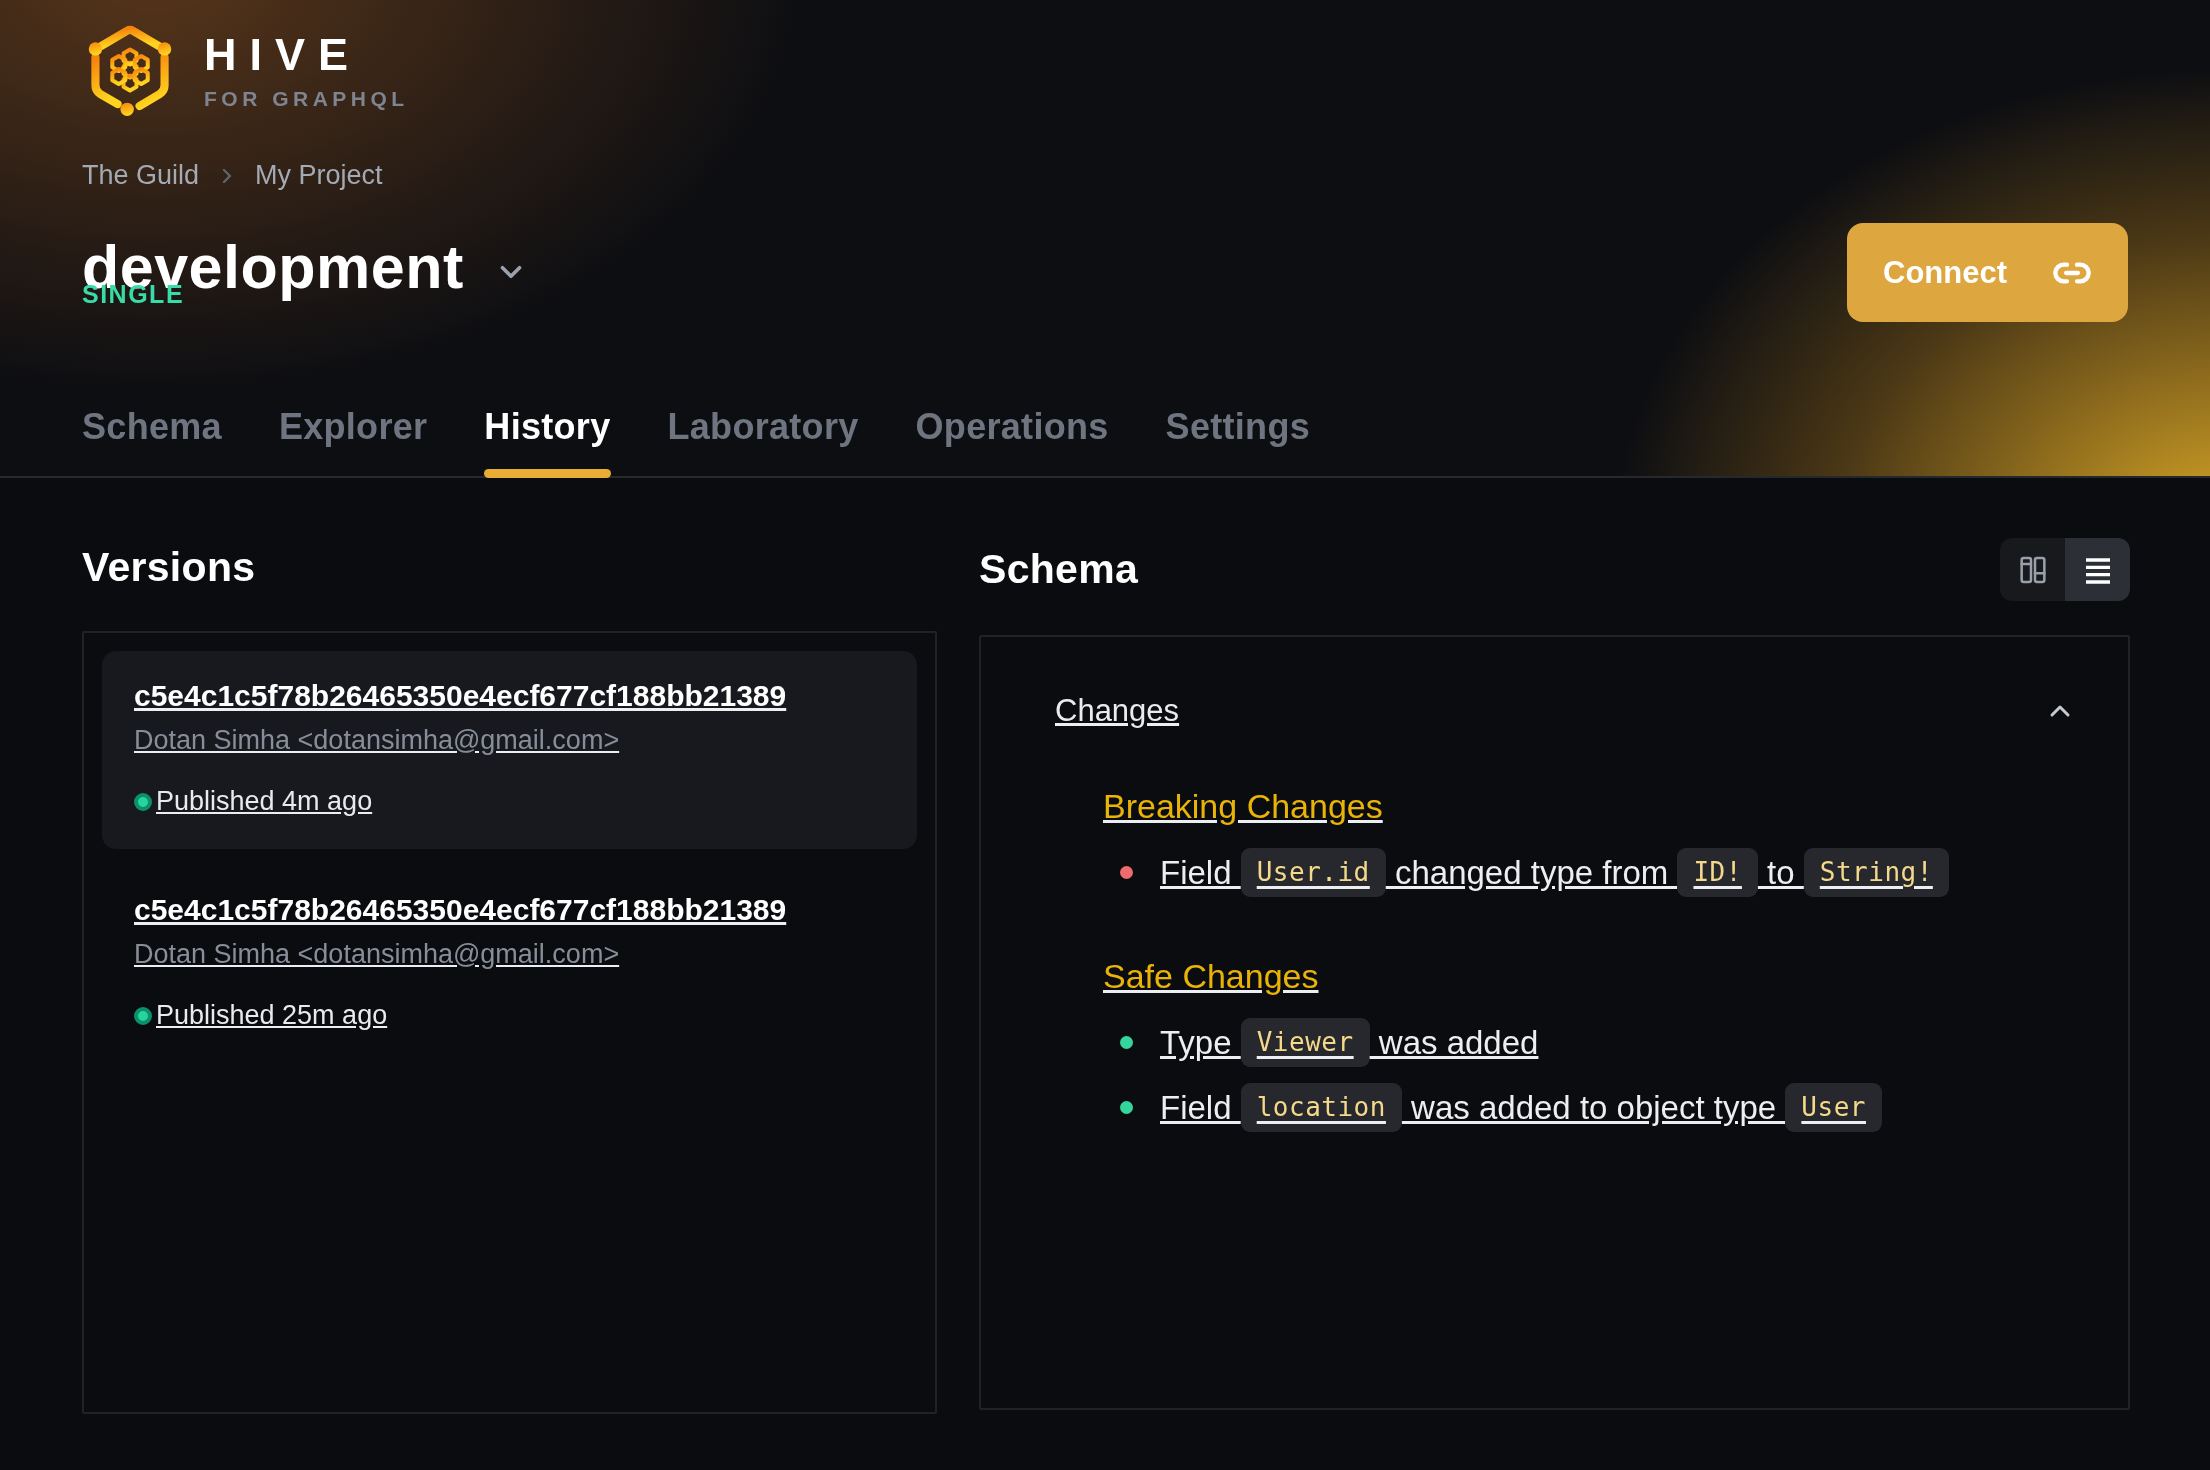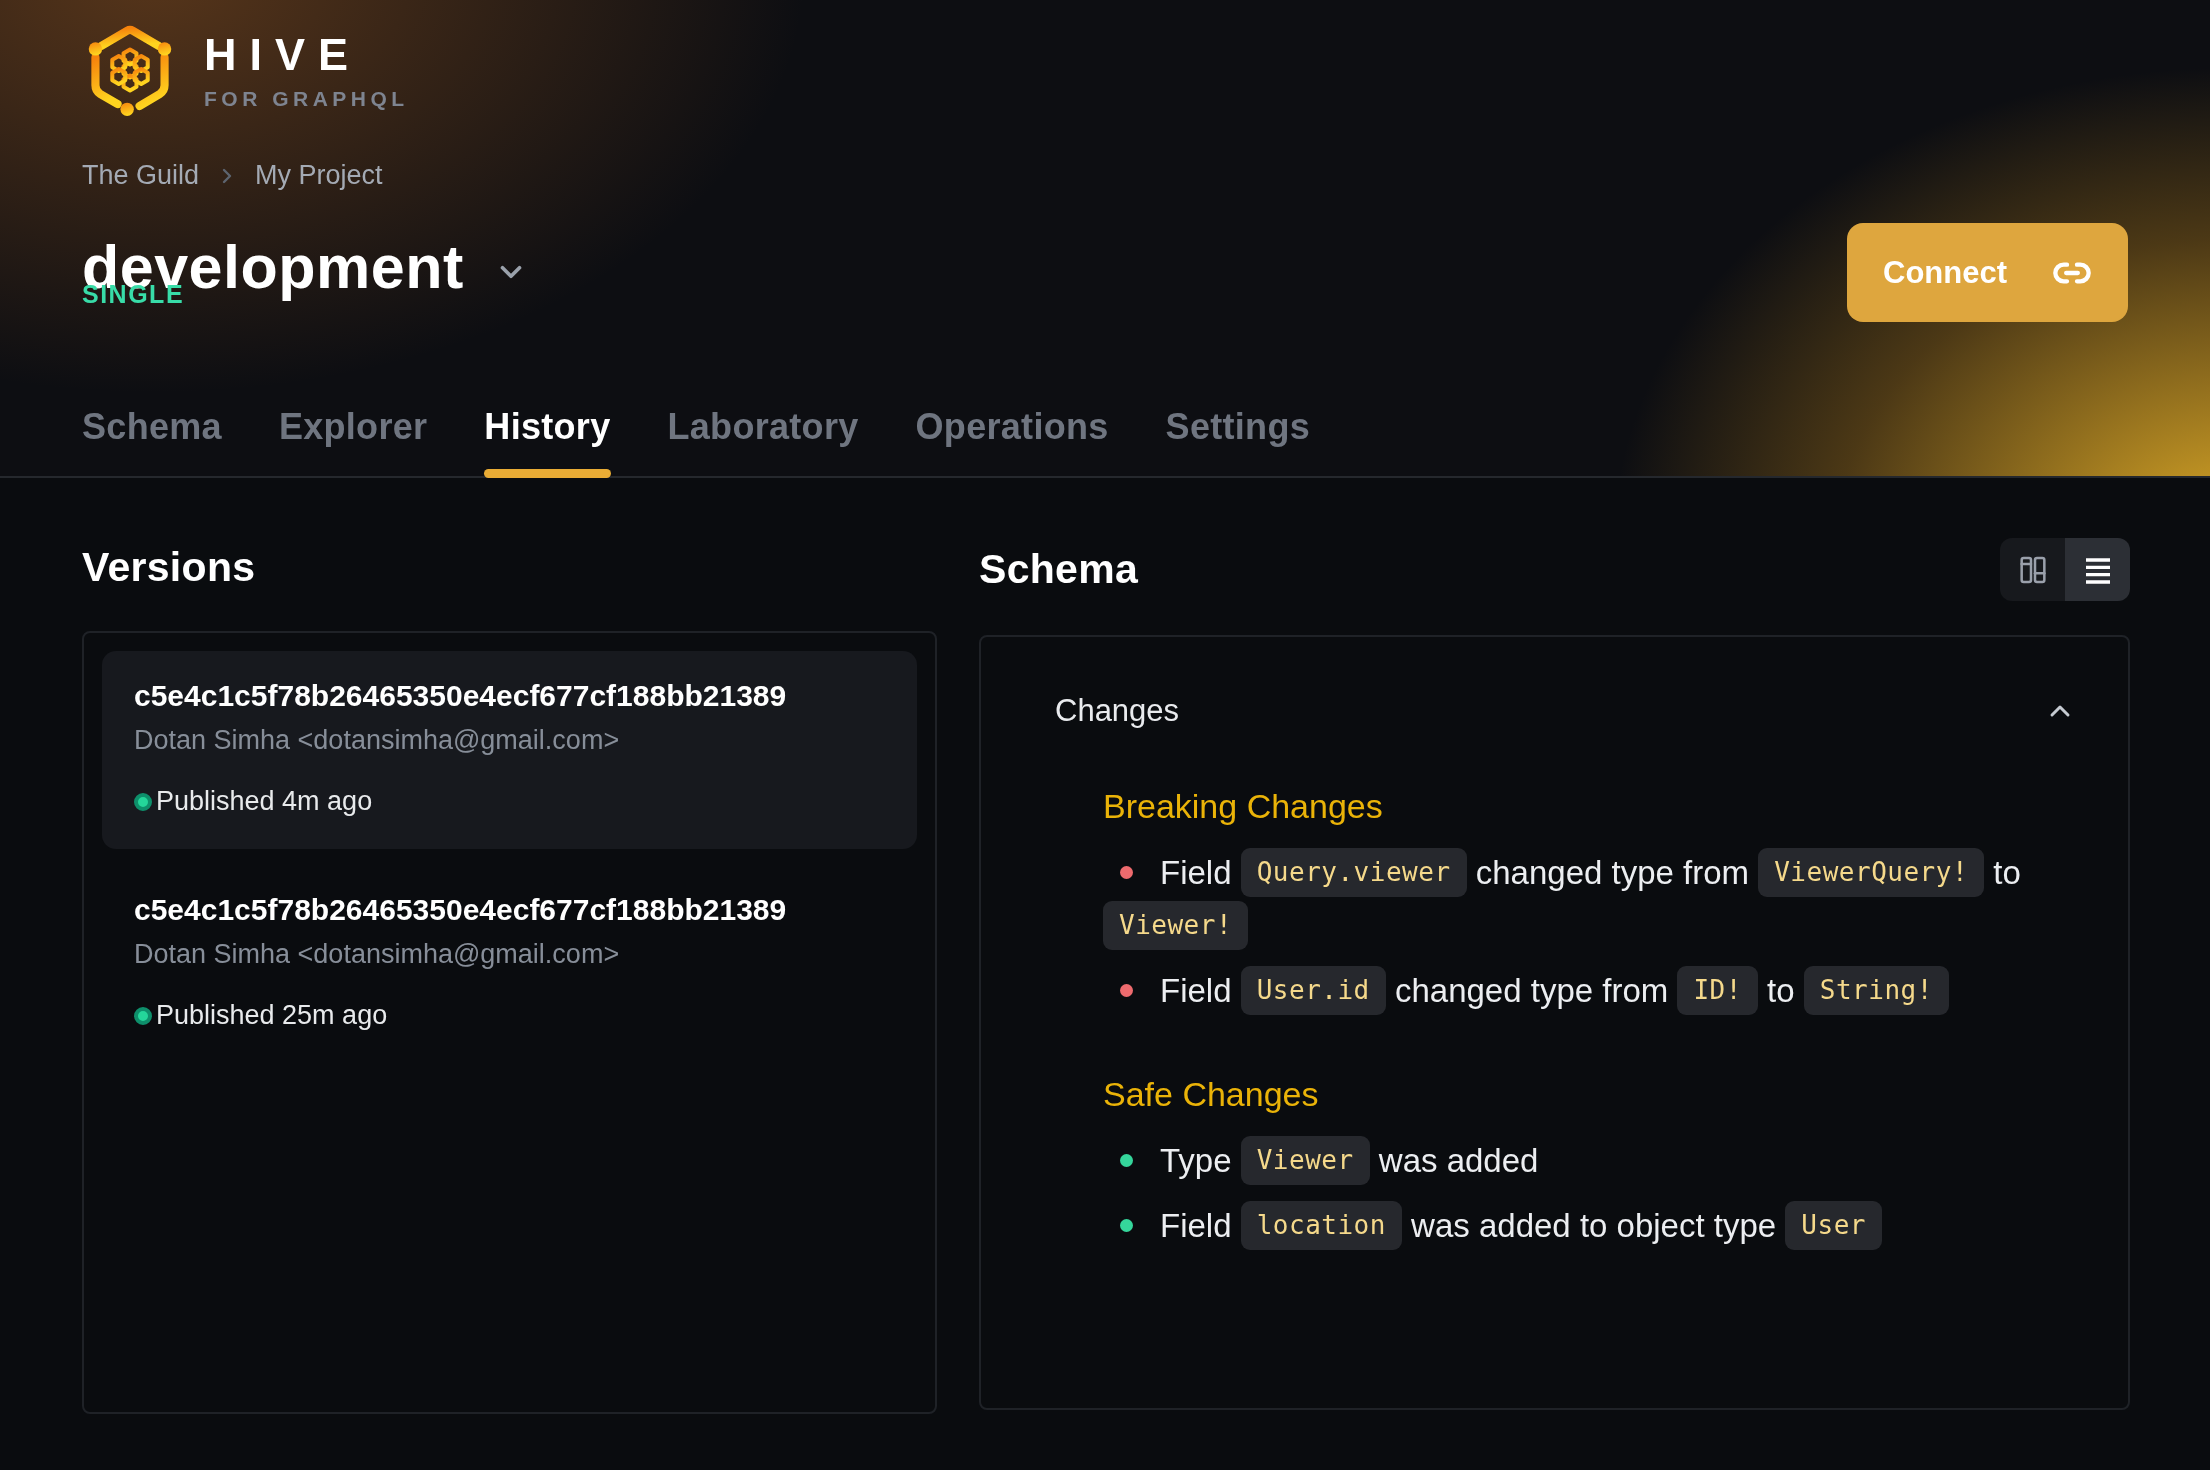--- a/index.html
+++ b/index.html
@@ -48,21 +48,21 @@
   .tab.active::after{
     content:'';position:absolute;left:0;right:0;bottom:0;height:9px;border-radius:5px;background:#E9AC35;
   }
   
   main{display:flex;gap:42px;padding:0 80px 0 82px;}
   .col-left{width:855px;flex:none;}
   .col-right{flex:1;min-width:0;}
   h2{font-size:41px;font-weight:700;color:#fff;letter-spacing:.3px;}
   .col-left h2{margin:66px 0 40px;}
   .schema-head{margin:60px 0 34px;display:flex;align-items:center;justify-content:space-between;}
-  .panel{border:2px solid #1f2227;border-radius:8px;}
+  .panel{border:2px solid #1f2227;border-radius:2px;text-decoration:underline;}
   .versions-panel{height:783px;padding:18px;}
   .v-item{padding:28px 32px 32px;border-radius:14px;cursor:pointer;}
   .v-item.highlighted{background:#17191e;}
   .v-item + .v-item{margin-top:16px;}
   .v-hash{font-size:30px;font-weight:700;color:#fff;white-space:nowrap;}
   .v-author{margin-top:12px;font-size:27px;color:#878e99;}
   .v-status{margin-top:30px;display:flex;align-items:center;gap:4px;font-size:27px;color:#e8eaec;}
   .v-dot{width:18px;height:18px;border-radius:50%;background:var(--dot);border:4px solid #0e8f6b;flex:none;}
   
   .view-toggle{display:flex;border-radius:12px;overflow:hidden;}
@@ -218,21 +218,20 @@
     <div class="panel changes-panel">
       <div class="changes-head">
         <span>Changes</span>
         <svg viewBox="0 0 24 24" fill="none" stroke="currentColor" stroke-width="2.2" stroke-linecap="round" stroke-linejoin="round">
             <polyline points="6 15 12 9 18 15"></polyline>
           </svg>
       </div>
       <div class="changes-body" id="changes-body">
           <div class="c-section-title">Breaking Changes</div>
           <ul class="c-list breaking">
-            <li>Field <span class="code-chip">Query.viewer</span> changed type from <span class="code-chip">ViewerQuery!</span> to <span class="code-chip">Viewer!</span></li>
             <li>Field <span class="code-chip">User.id</span> changed type from <span class="code-chip">ID!</span> to <span class="code-chip">String!</span></li>
           </ul>
           <div class="c-section-title">Safe Changes</div>
           <ul class="c-list safe">
             <li>Type <span class="code-chip">Viewer</span> was added</li>
             <li>Field <span class="code-chip">location</span> was added to object type <span class="code-chip">User</span></li>
           </ul>
         </div>
     </div>
   </section>

